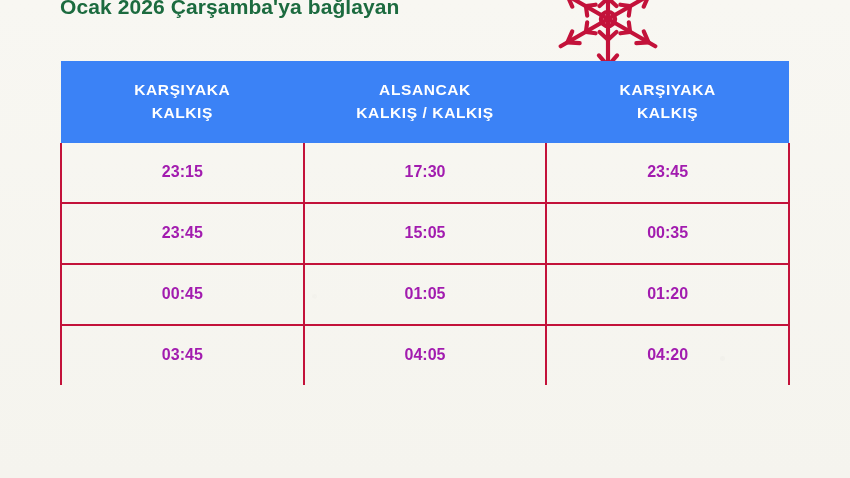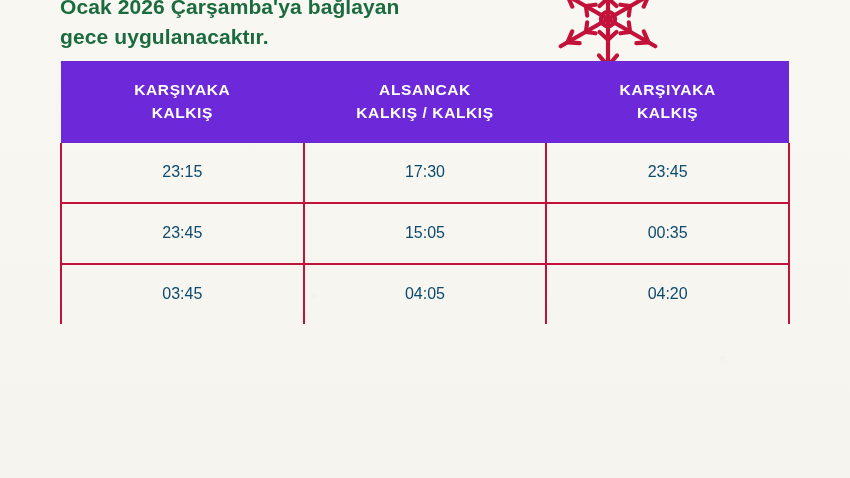--- a/index.html
+++ b/index.html
@@ -59,40 +59,40 @@
 
   .schedule-table {
     position: absolute;
     left: 60px;
     top: 61px;
     width: 730px;
     border-collapse: collapse;
     table-layout: fixed;
   }
   .schedule-table thead th {
-    background: #6d28d9;
+    background: #3b82f6;
     color: #ffffff;
     font-size: 15.5px;
     font-weight: bold;
     letter-spacing: 0.6px;
     line-height: 1.5;
     padding: 17px 6px 18px;
     text-align: center;
     vertical-align: middle;
     border: none;
     margin-top: 26px;
   }
   .schedule-table thead th span {
     display: block;
   }
   .schedule-table tbody td {
     background: transparent;
-    color: #0c4a6e;
+    color: #a21caf;
     font-size: 16px;
-    font-weight: normal;
+    font-weight: bold;
     text-align: center;
     height: 57px;
     border-bottom: 2px solid #c3123a;
     border-right: 2px solid #c3123a;
   }
   .schedule-table tbody td:last-child {
     border-right: none;
   }
   .schedule-table tbody tr:last-child td {
     border-bottom: none;
@@ -105,21 +105,20 @@
     border-right: 2px solid #c3123a;
   }
 </style>
 </head>
 <body>
 
 <div class="paper-texture"></div>
 
 <div class="heading">
   <span class="line1">Ocak 2026 Çarşamba'ya bağlayan</span>
-  <span class="line2">gece uygulanacaktır.</span>
 </div>
 
 <svg class="snowflake" viewBox="0 0 100 100" aria-hidden="true">
   <g stroke="#c3123a" stroke-width="3.2" stroke-linecap="round" fill="none">
     <line x1="50" y1="8" x2="50" y2="92"></line>
     <line x1="13.6" y1="29" x2="86.4" y2="71"></line>
     <line x1="13.6" y1="71" x2="86.4" y2="29"></line>
 
     <path d="M50 14 L43 22 M50 14 L57 22"></path>
     <path d="M50 86 L43 78 M50 86 L57 78"></path>
@@ -160,18 +159,23 @@
       <td>23:15</td>
       <td>17:30</td>
       <td>23:45</td>
     </tr>
     <tr>
       <td>23:45</td>
       <td>15:05</td>
       <td>00:35</td>
     </tr>
     <tr>
+      <td>00:45</td>
+      <td>01:05</td>
+      <td>01:20</td>
+    </tr>
+    <tr>
       <td>03:45</td>
       <td>04:05</td>
       <td>04:20</td>
     </tr>
   </tbody>
 </table>
 
 </body></html>

